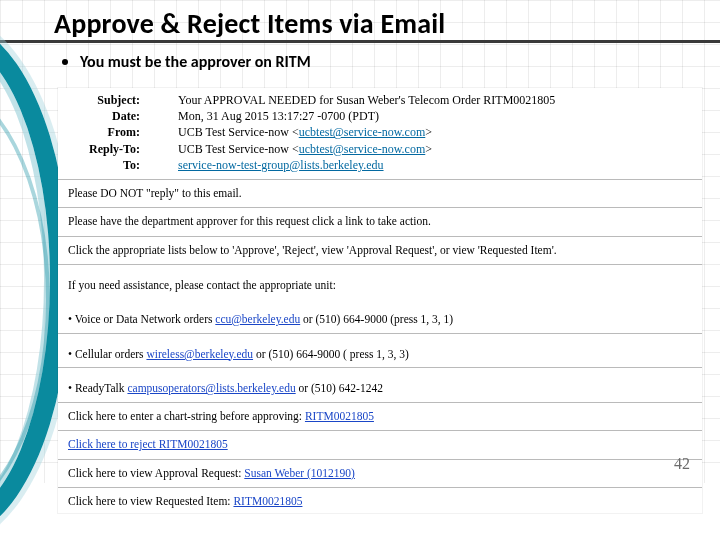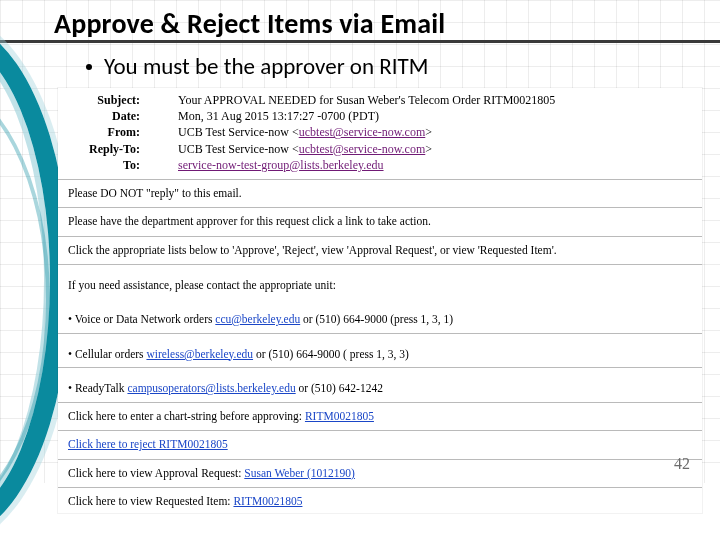--- a/index.html
+++ b/index.html
@@ -34,23 +34,23 @@
     position: absolute;
     top: 40px;
     left: 0;
     width: 720px;
     height: 3px;
     background: #3a3a3a;
   }
   .bullet-row {
     position: absolute;
     top: 52px;
-    left: 86px;
-    font-size: 23px;
-    font-weight: 400;
+    left: 62px;
+    font-size: 16px;
+    font-weight: 700;
   }
   .bullet-row .dot {
     display: inline-block;
     width: 6px;
     height: 6px;
     background: #000;
     border-radius: 50%;
     vertical-align: middle;
     margin-right: 12px;
     margin-bottom: 3px;
@@ -106,21 +106,21 @@
     width: 72px;
     text-align: right;
     font-weight: 700;
     padding-right: 6px;
   }
   .hdr-val {
     flex: 1;
     margin-left: 32px;
   }
   .hdr-val a {
-    color: #701a75;
+    color: #0369a1;
     text-decoration: underline;
   }
   .email-divider {
     border: none;
     border-top: 1px solid #bababa;
     margin: 0;
   }
   .email-body-line {
     padding: 6px 10px 6px 10px;
     font-family: "Times New Roman", Times, serif;

